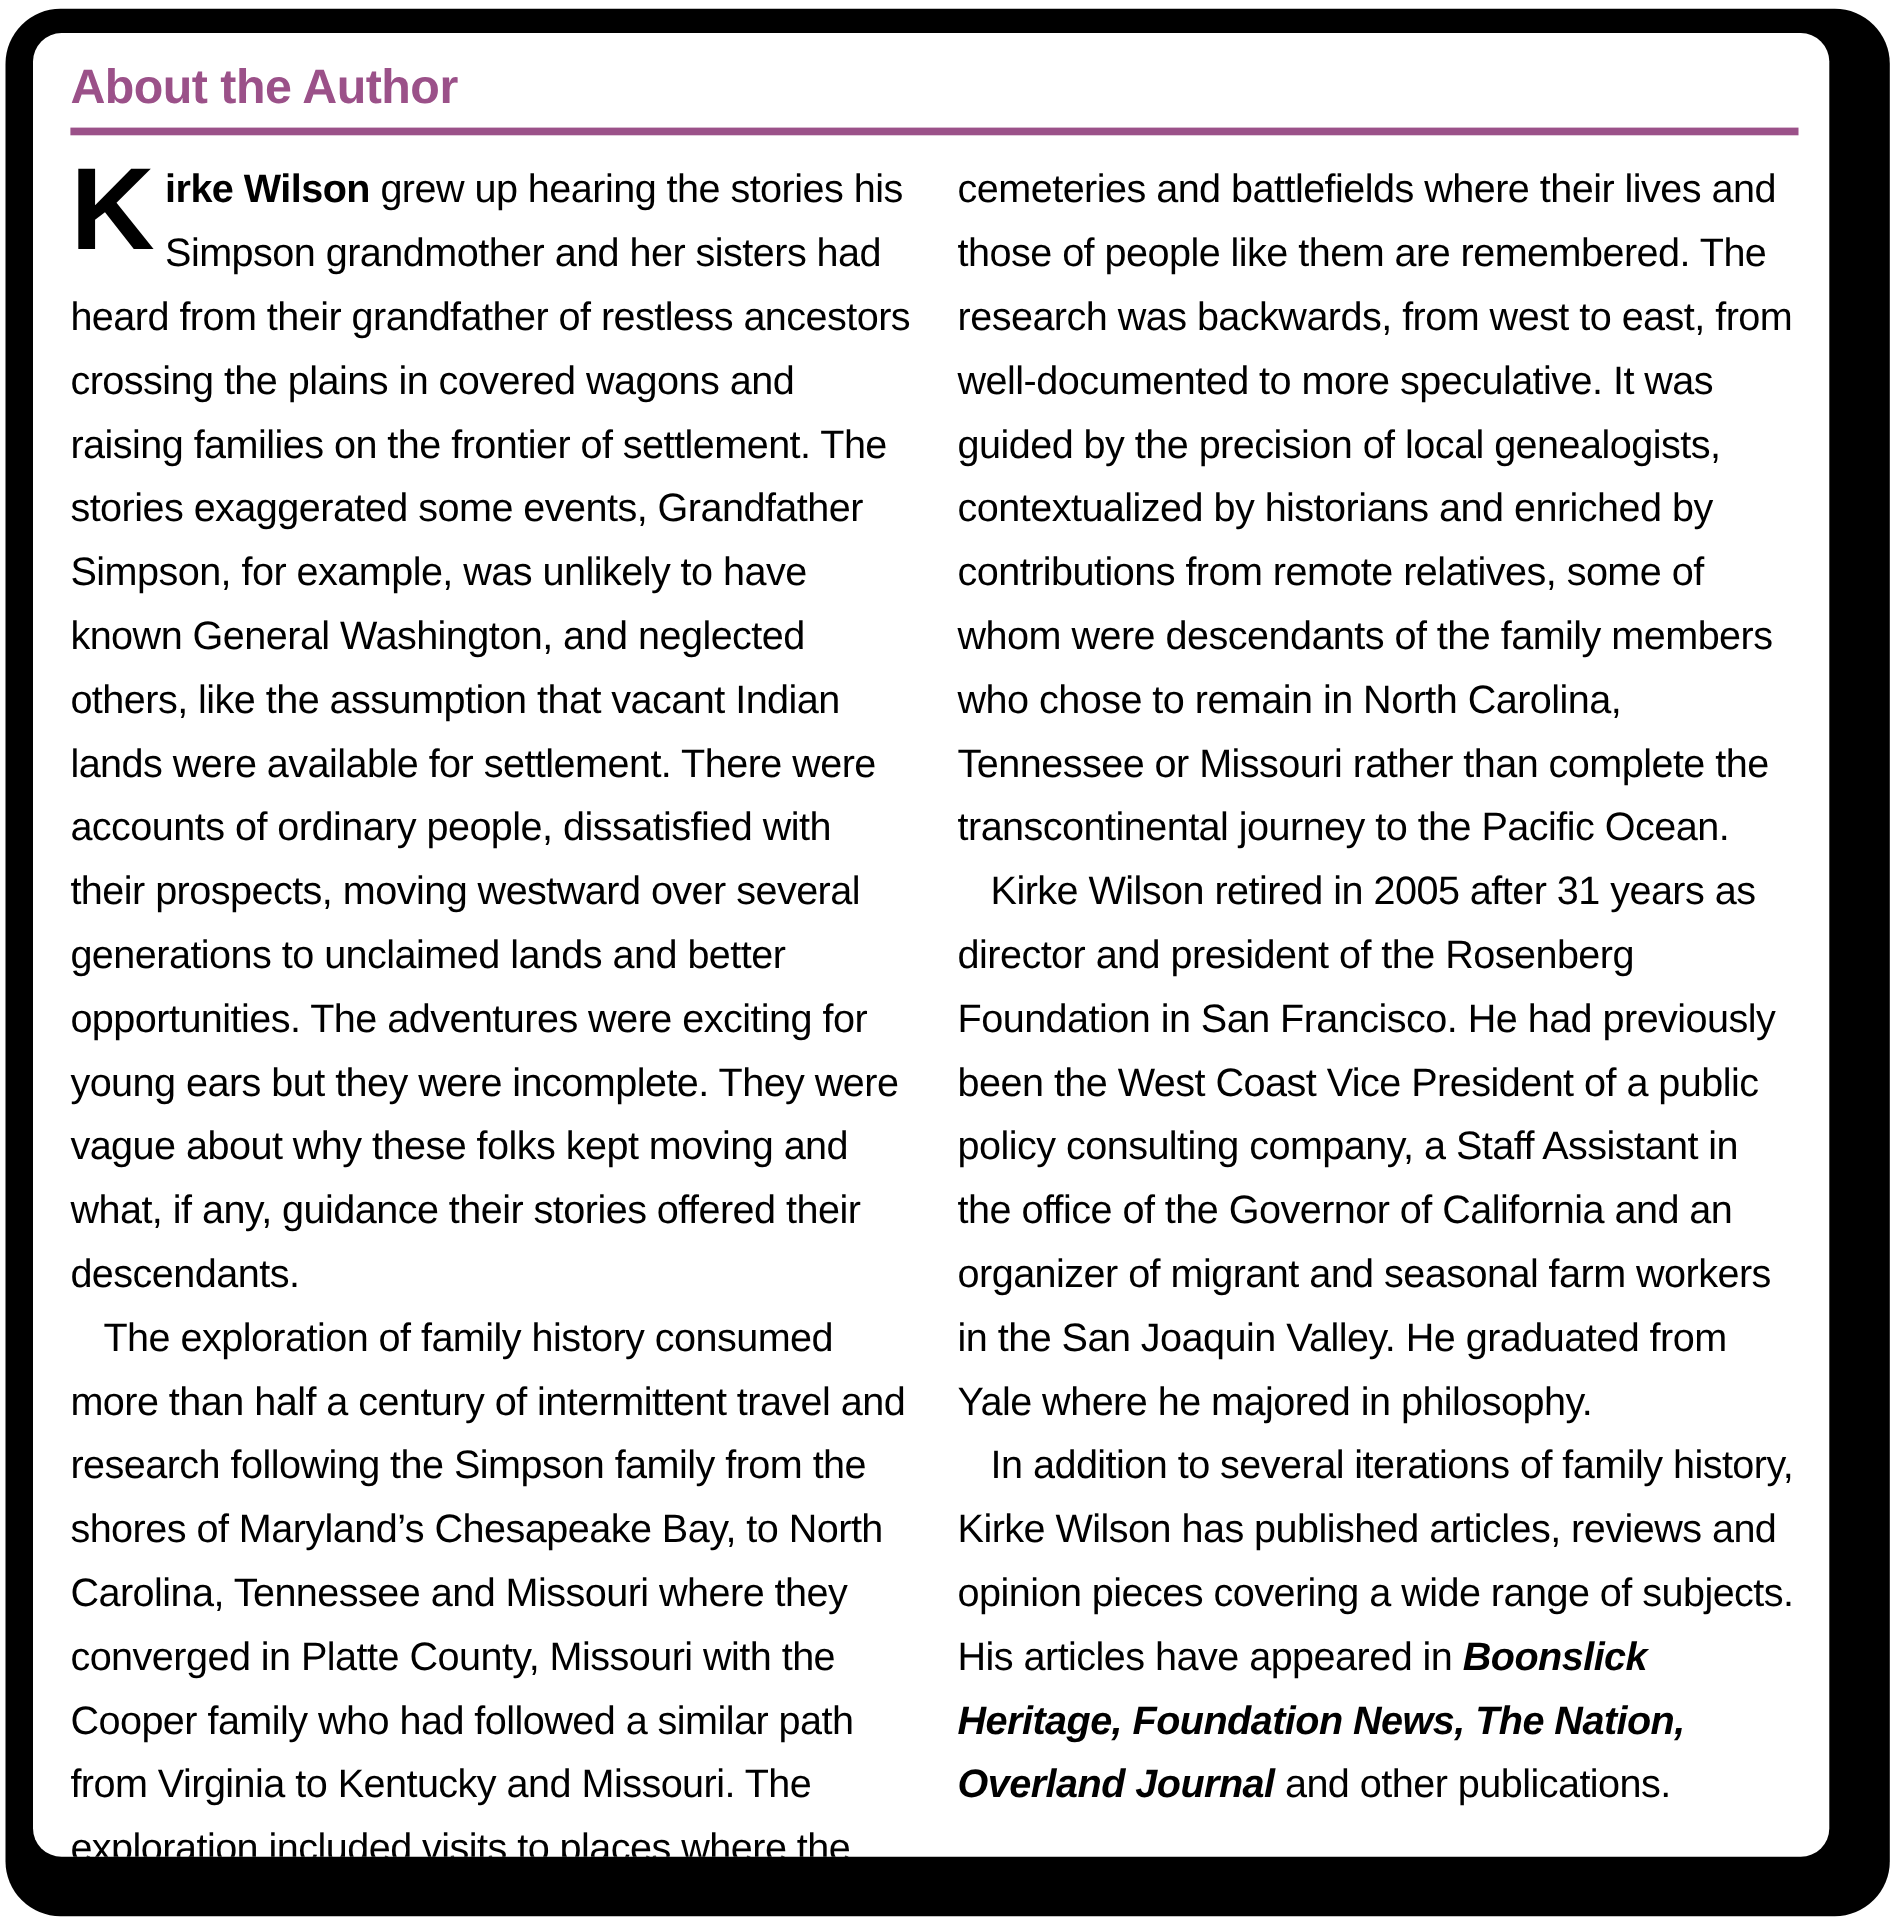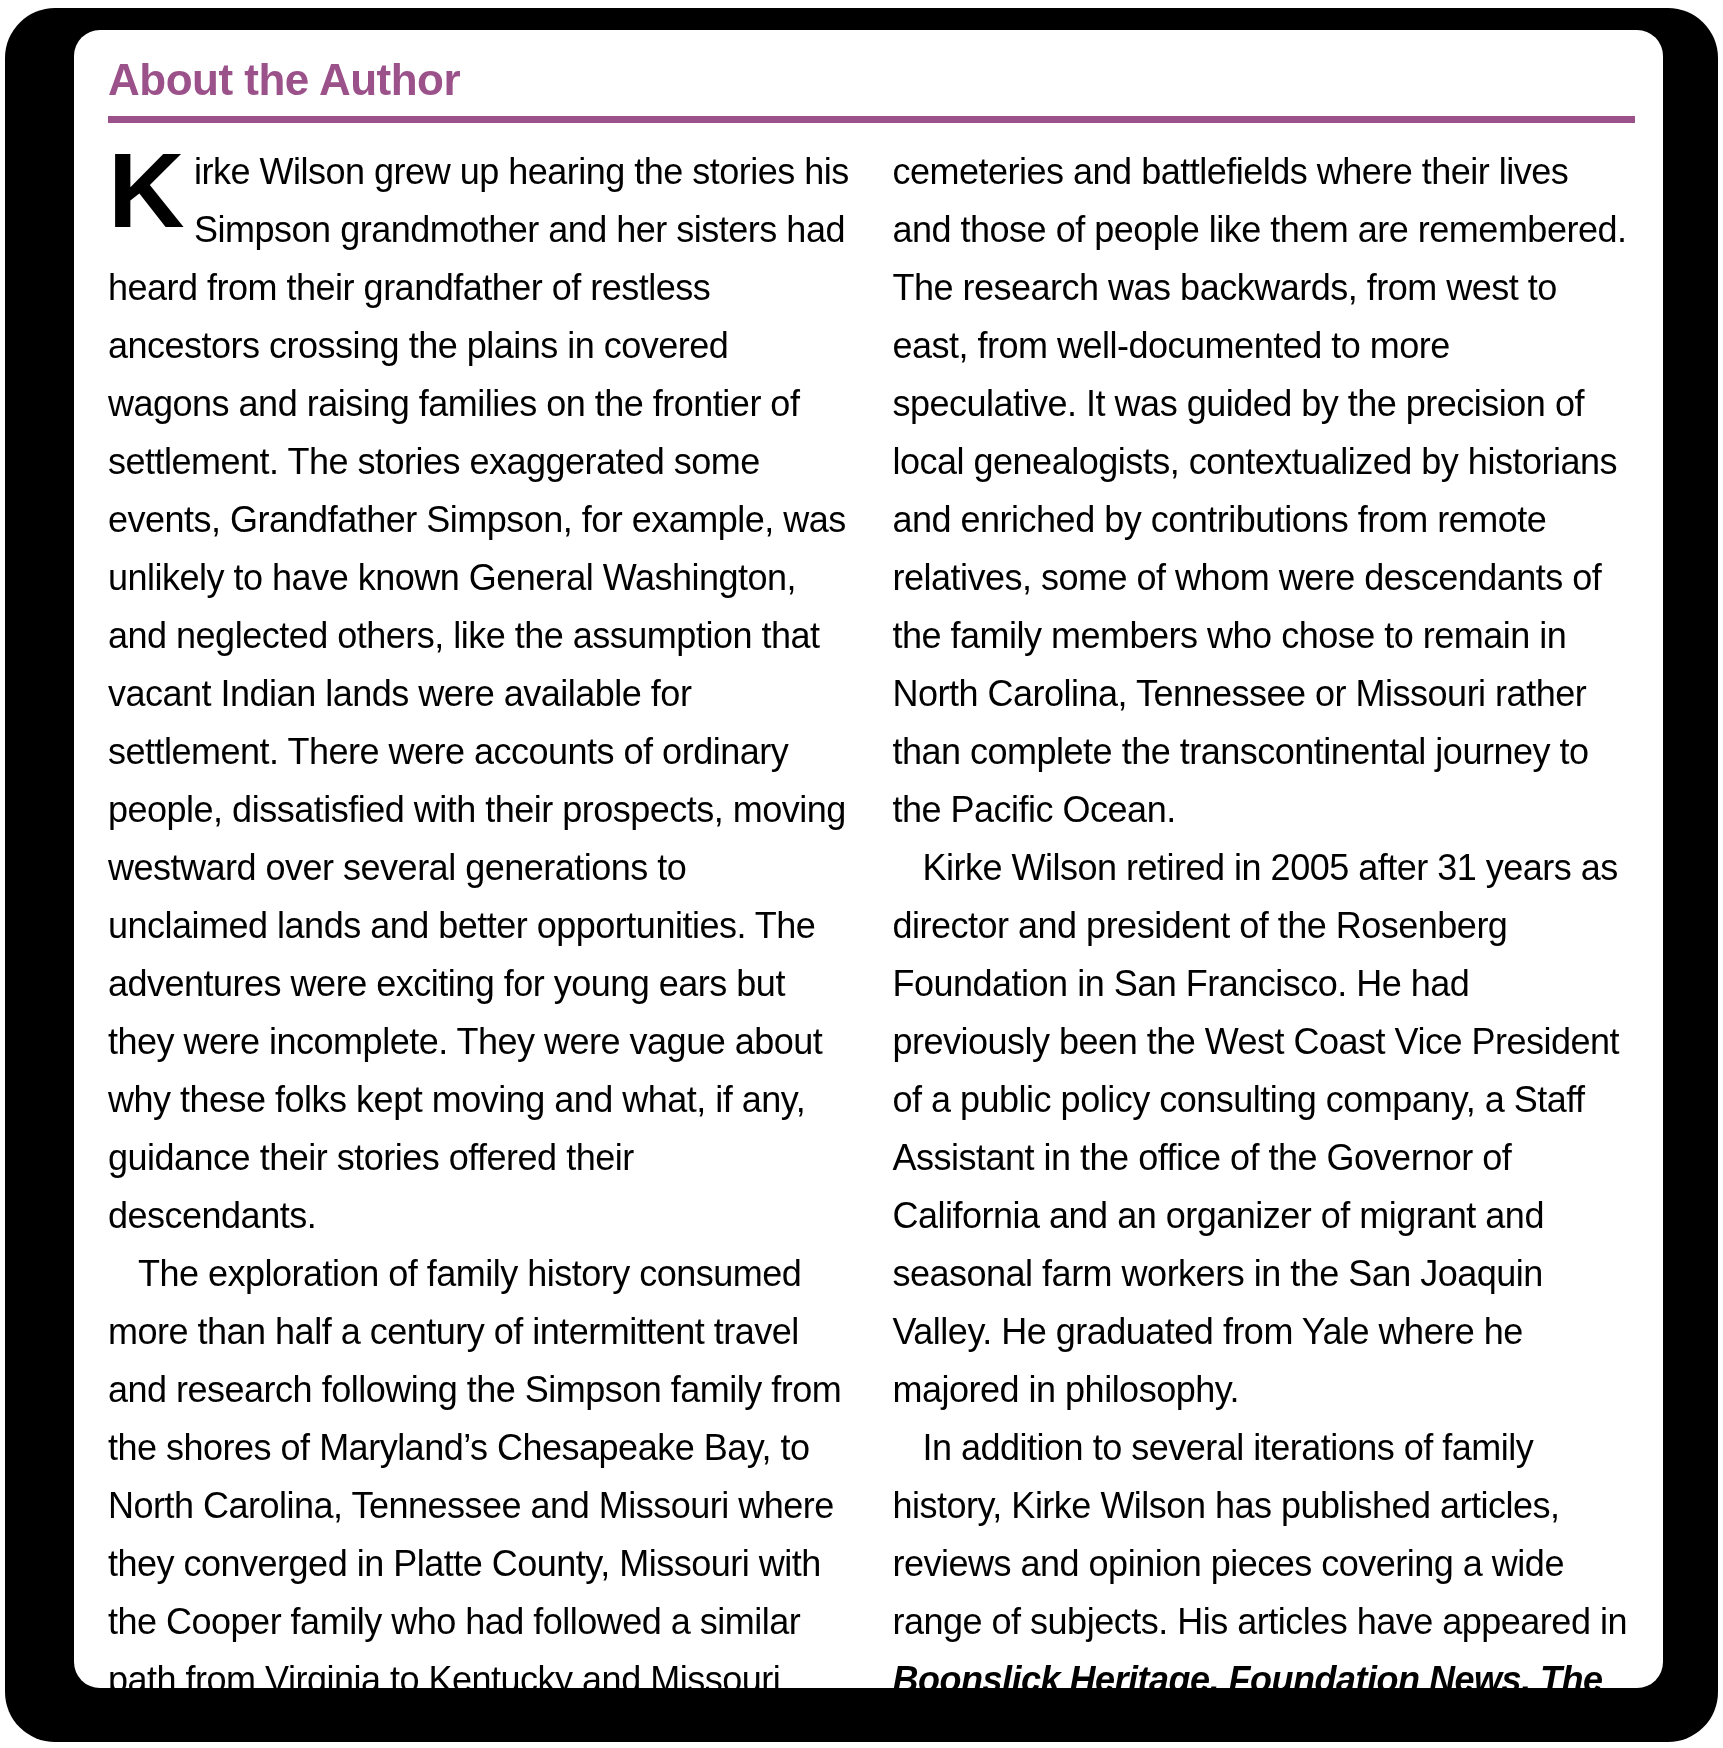--- a/index.html
+++ b/index.html
@@ -23,21 +23,20 @@
     position: absolute;
     left: 25px;
     top: 22px;
     right: 55px;
     bottom: 54px;
     background: var(--page, #ffffff);
     border-radius: 26px;
     padding: 26px 28px 3px 34px;
     box-sizing: border-box;
     overflow: hidden;
-    margin-left: 44px;
   }
   .title {
     margin: 0;
     font-size: 44px;
     line-height: 1.1;
     font-weight: 700;
     letter-spacing: -0.5px;
     color: var(--accent, #9b5189);
   }
   .rule {
@@ -58,21 +57,21 @@
     margin: 0;
     font-size: 36px;
     line-height: 58px;
     letter-spacing: -0.5px;
     color: var(--text, #000000);
     text-align: left;
   }
   .para.indent {
     text-indent: 30px;
   }
-  .run.bold { font-weight: 400; }
+  .run.bold { font-weight: 700; }
   .run.bold-italic { font-weight: 700; font-style: italic; }
   .dropcap {
     float: left;
     font-weight: 700;
     font-size: 106px;
     line-height: 86px;
     padding-top: 4px;
     margin-right: 10px;
     color: var(--text, #000000);
   }

